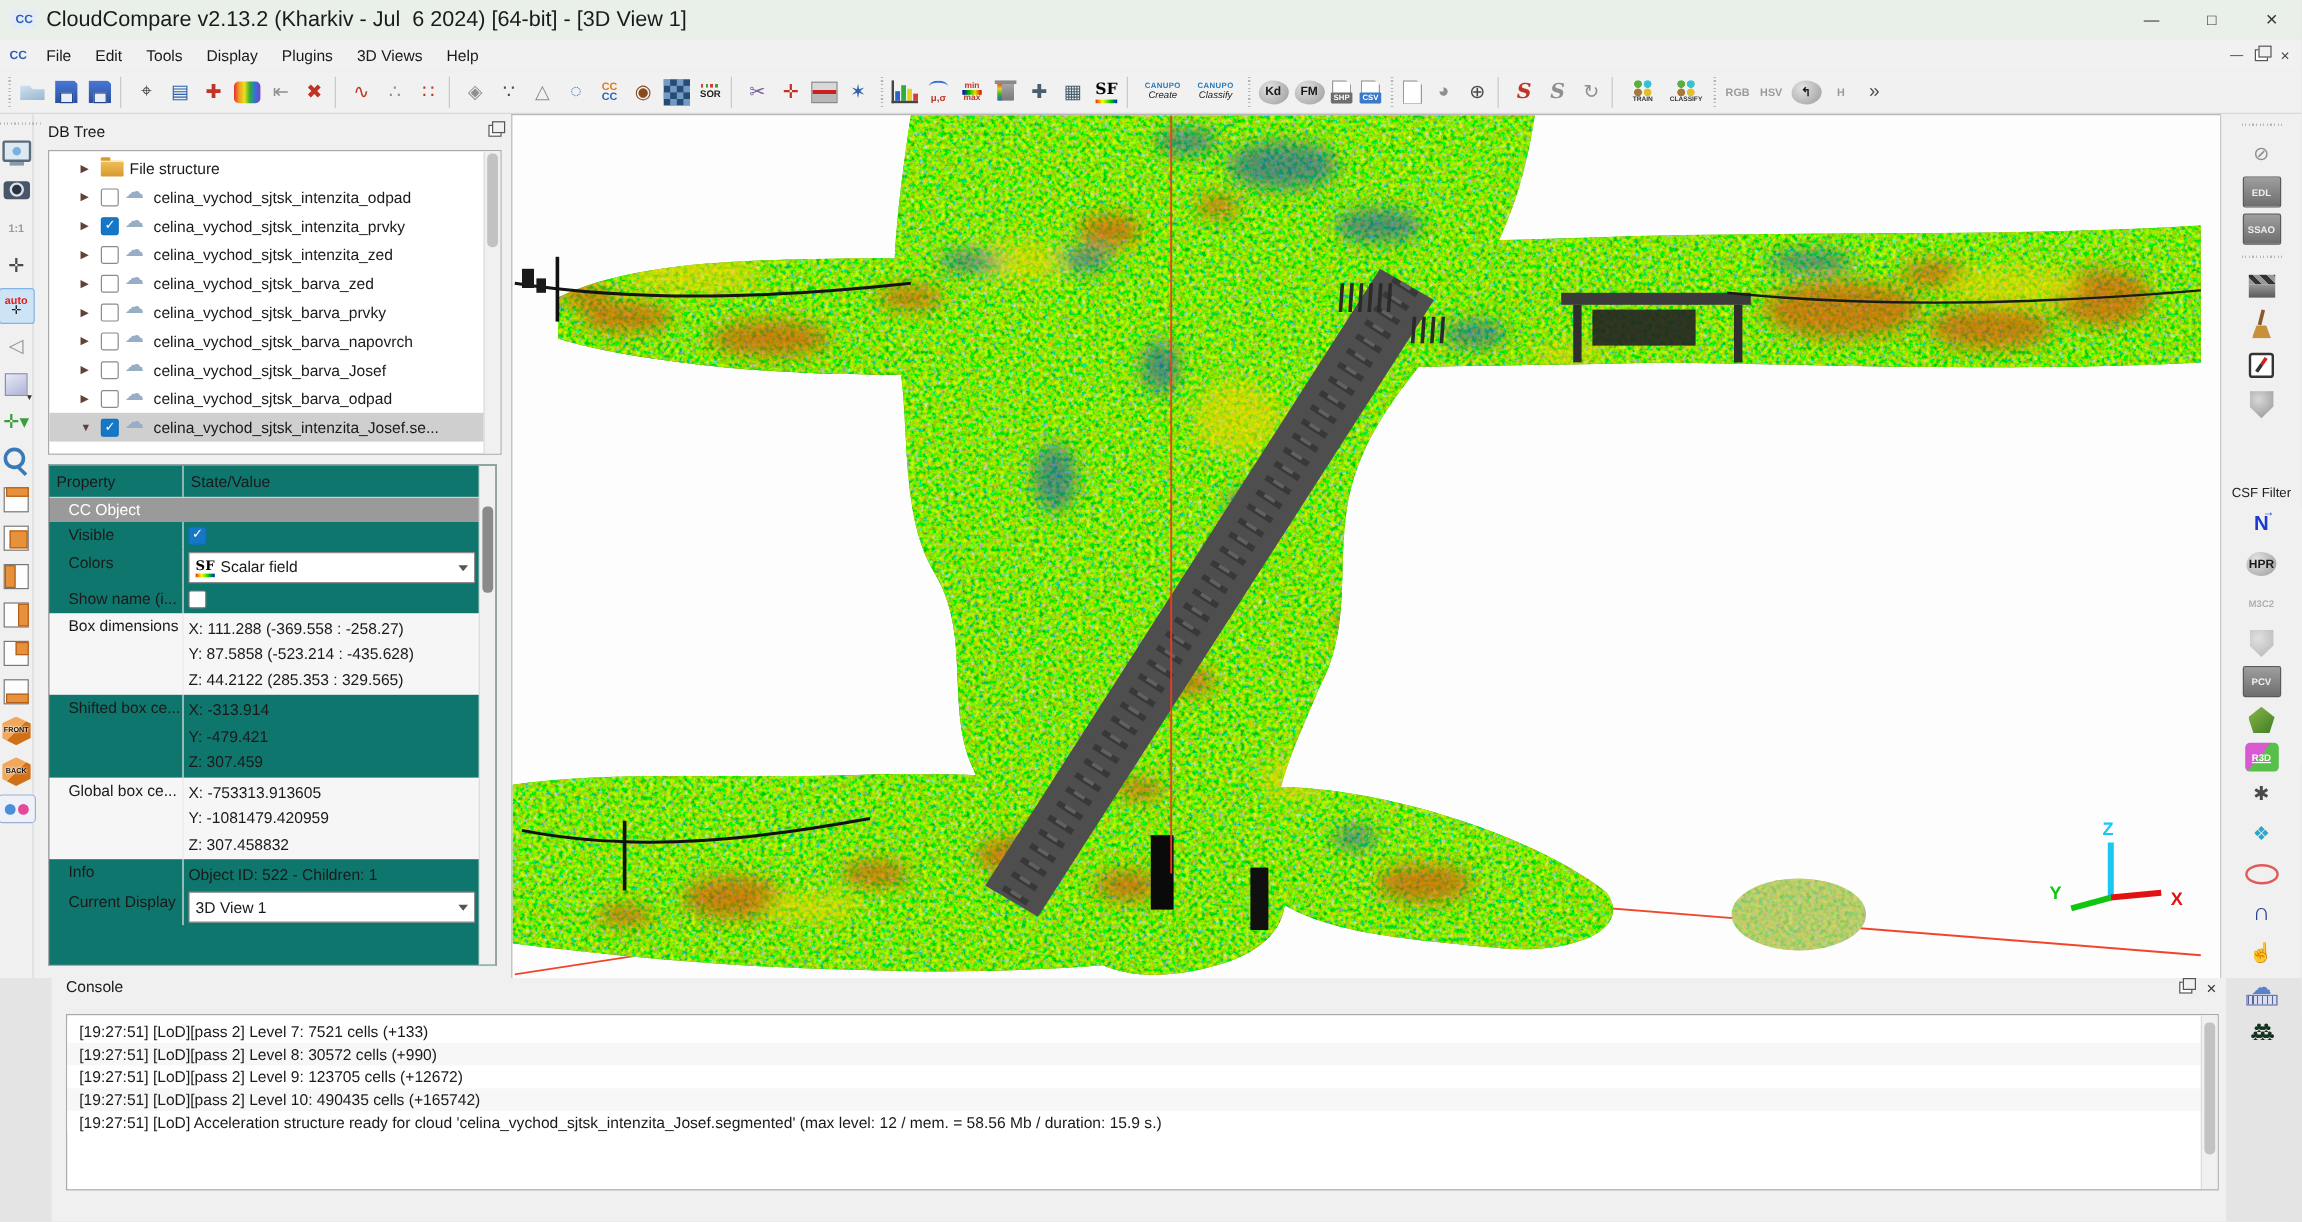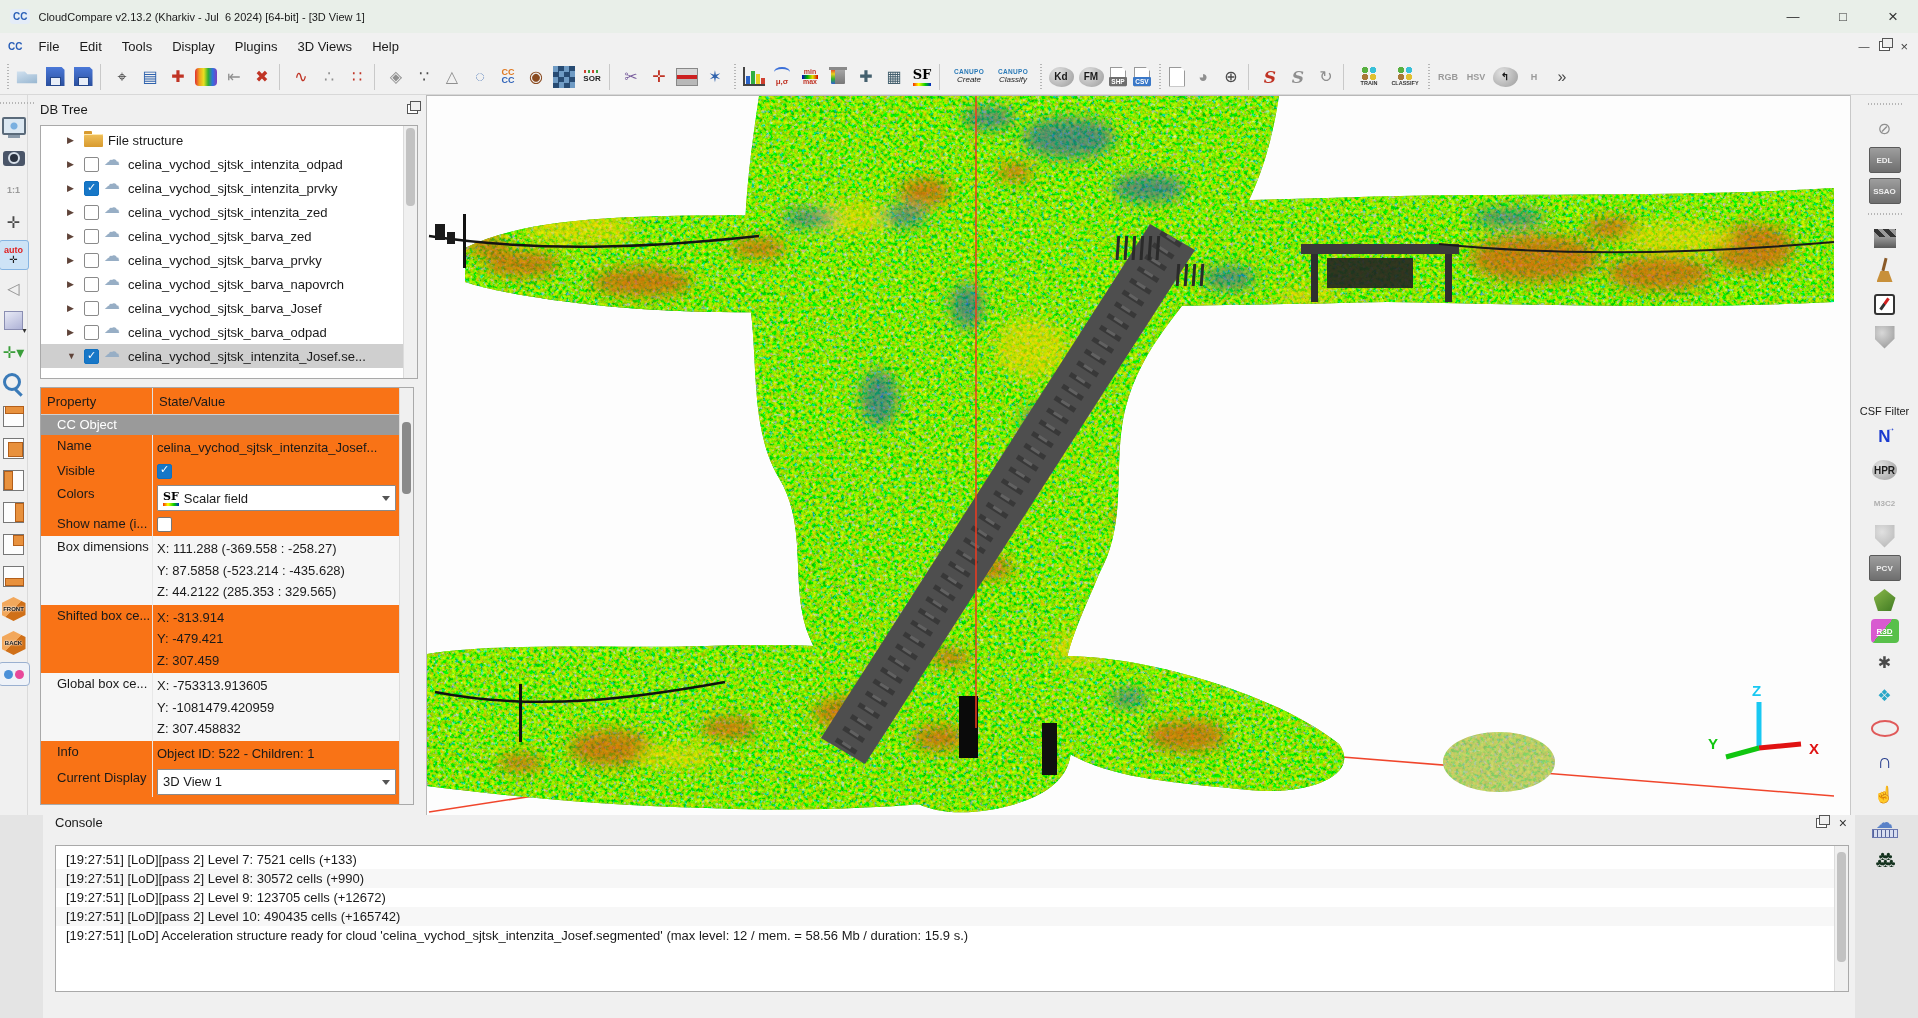--- a/index.html
+++ b/index.html
@@ -4,21 +4,21 @@
 <style>
   html,body{margin:0;padding:0;background:#e4e4e4;}
   body{width:1918px;height:1018px;position:relative;overflow:hidden;
        font-family:"Liberation Sans",sans-serif;color:#1a1a1a;font-size:13px;
        -webkit-font-smoothing:antialiased;}
   
   .titlebar{position:absolute;left:0;top:0;width:1918px;height:33px;background:#e9efe9;
             display:flex;align-items:center;}
   .app-logo{margin:0 8px 0 10px;background:#e4ecf8;border-radius:3px;color:#2a5fb8;
             font-weight:bold;font-size:10px;padding:2px 3px;}
-  .title-text{font-size:11px;white-space:pre;}
+  .title-text{font-size:18px;white-space:pre;}
   .win-controls{margin-left:auto;display:flex;height:33px;}
   .win-btn{width:50px;height:33px;display:flex;align-items:center;justify-content:center;
            font-size:13px;color:#333;}
   
   .menubar{position:absolute;left:0;top:33px;width:1918px;height:26px;background:#f1f1f1;
            display:flex;align-items:center;border-bottom:1px solid #e3e3e3;}
   .menu-logo{color:#2a5fb8;font-weight:bold;font-size:10px;margin:0 6px 0 8px;}
   .mitem{padding:3px 10px;cursor:default;}
   .mdi-controls{margin-left:auto;display:flex;align-items:center;gap:10px;margin-right:10px;}
   .mdi-btn{font-size:11px;color:#444;display:flex;align-items:center;}
@@ -208,21 +208,21 @@
   .tico::before{content:"☁";position:absolute;top:-8px;left:0;font-size:16px;color:#97aec5;}
   [data-icon="folder"] .tico{background:linear-gradient(#f0c05a,#d89a2e);border-radius:1px;
       box-shadow:inset 0 1px #ffe9b0;}
   [data-icon="folder"] .tico::before{content:"";}
   [data-icon="folder"] .tico::after{content:"";position:absolute;top:-3px;left:0;width:8px;height:3px;
       background:#d89a2e;border-radius:1px 1px 0 0;}
   .vscroll{position:absolute;top:0;right:0;bottom:0;width:13px;background:#f0f0f0;
       border-left:1px solid #dcdcdc;}
   .vthumb{position:absolute;left:2px;right:2px;border-radius:4px;background:#c2c2c2;}
   
-  .props-box{margin:2px 12px 0 12px;flex:1;background:#f97316;border:1px solid #a9a9a9;
+  .props-box{margin:2px 12px 0 12px;flex:1;background:#0f766e;border:1px solid #a9a9a9;
       position:relative;overflow:hidden;}
   .props-rows{position:absolute;left:0;top:0;right:13px;}
   .phead{display:flex;height:26px;align-items:center;border-bottom:1px solid #d0d0d0;}
   .phead span{padding-left:6px;font-size:13px;}
   .phead .c1{width:112px;border-right:1px solid #e0e0e0;box-sizing:border-box;align-self:stretch;
       display:flex;align-items:center;}
   .prow{display:flex;min-height:23px;font-size:13px;align-items:stretch;}
   .prow[data-shade="1"]{background:#f6f6f6;}
   .plab{width:112px;flex:0 0 auto;padding:3px 0 0 16px;border-right:1px solid #e8e8e8;
       white-space:nowrap;overflow:hidden;box-sizing:border-box;}
@@ -658,31 +658,20 @@
           <span class="c1">Property</span>
           <span>State/Value</span>
         </div>
         <div>
 
             <div class="prow" data-kind="section">
               <span class="plab">CC Object</span>
 
             </div>
 
-            <div class="prow" data-kind="text">
-              <span class="plab">Name</span>
-              <span class="pval">
-
-                <span class="pdropw">
-                  
-                  <span class="pvx">celina_vychod_sjtsk_intenzita_Josef...</span>
-                  
-                </span>
-              </span>
-            </div>
 
             <div class="prow" data-kind="check-on">
               <span class="plab">Visible</span>
               <span class="pval">
                 <span class="pcb"></span>
                 <span class="pdropw">
                   
                   
                   
                 </span>

